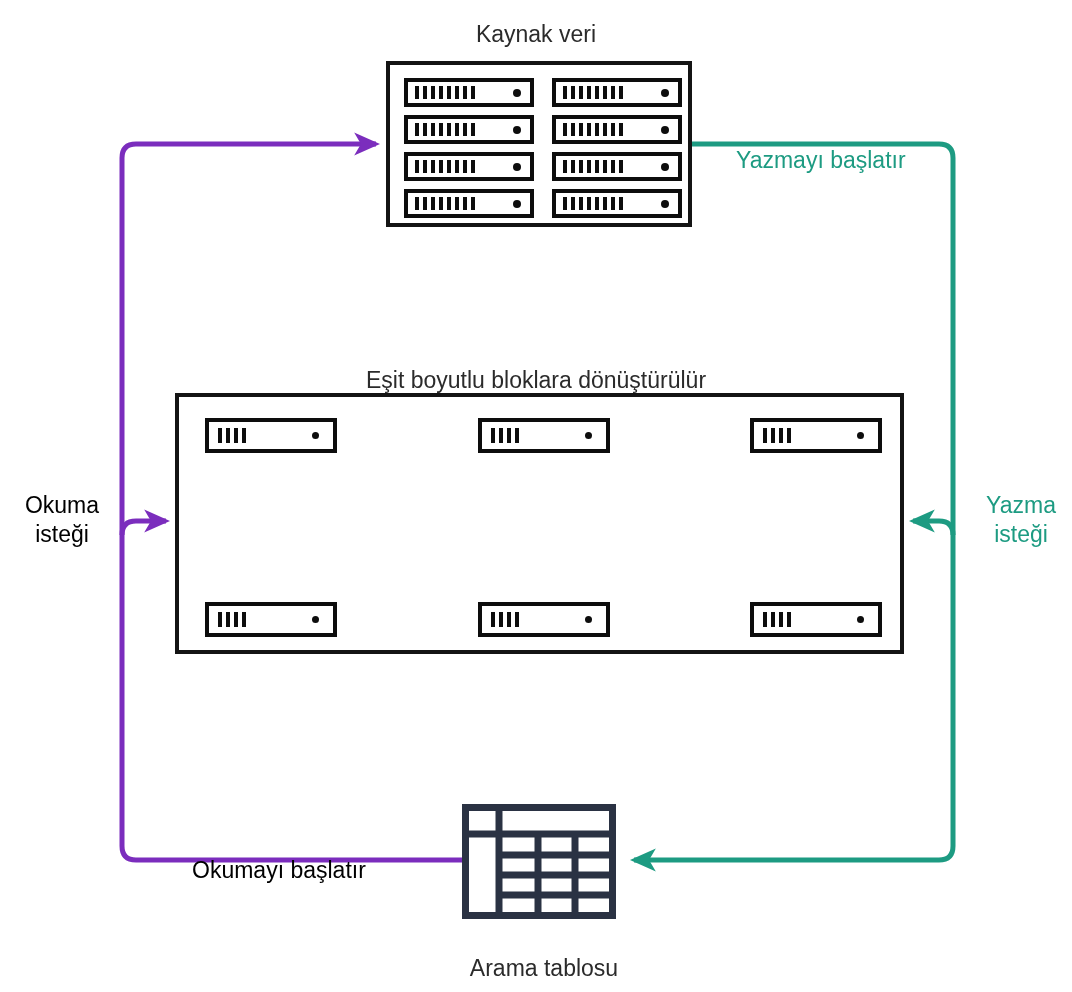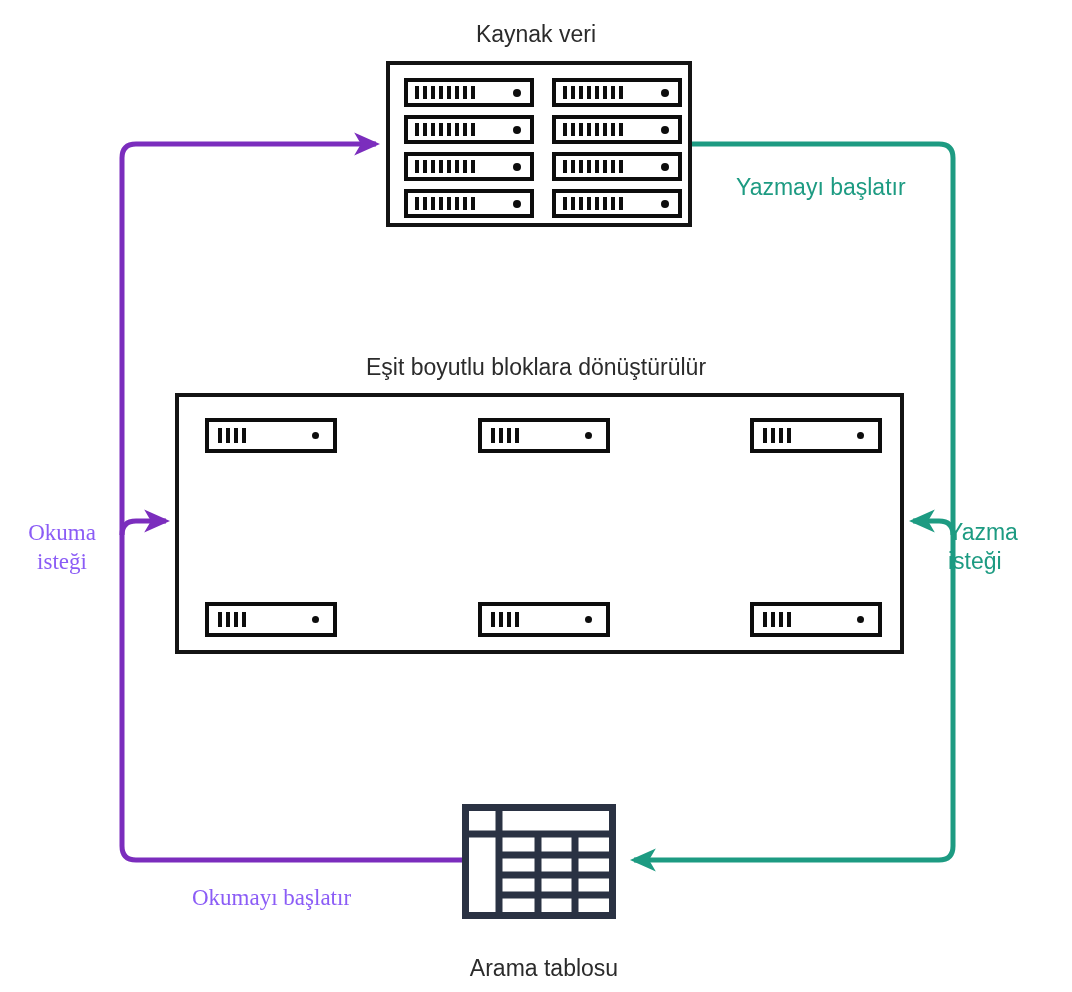--- a/index.html
+++ b/index.html
@@ -31,36 +31,35 @@
   
   .caption {
     position: absolute;
     color: #2b2b2b;
     font-size: 23px;
     line-height: 1.25;
     text-align: center;
     white-space: nowrap;
   }
   #caption-source   { left: 0;   top: 20px;  width: 1072px; }
-  #caption-blocks   { left: 0;   top: 353px; width: 1072px; }
+  #caption-blocks   { left: 0;   top: 366px; width: 1072px; }
   #caption-lookup   { left: 8px;   top: 954px; width: 1072px; }
 
   
   .edge-label {
     position: absolute;
     font-size: 23px;
     line-height: 1.28;
     white-space: nowrap;
-    margin-top: 27px;
-  }
-  .edge-label.purple { color: #8b5cf6; font-family: Liberation Serif, serif; }
+  }
+  .edge-label.purple { color: #000000; }
   .edge-label.teal   { color: #1d9b82; }
 
   #label-read-request  { left: 14px;  top: 491px; width: 96px; text-align: center; }
-  #label-write-request { left: 948px; top: 491px; width: 90px; text-align: left; }
+  #label-write-request { left: 976px; top: 491px; width: 90px; text-align: center; }
   #label-start-write   { left: 736px; top: 146px; text-align: left; }
   #label-start-read    { left: 192px; top: 856px; text-align: left; }
 
   
   .box {
     position: absolute;
     box-sizing: border-box;
     border: 4px solid #141414;
     background: #ffffff;
   }

